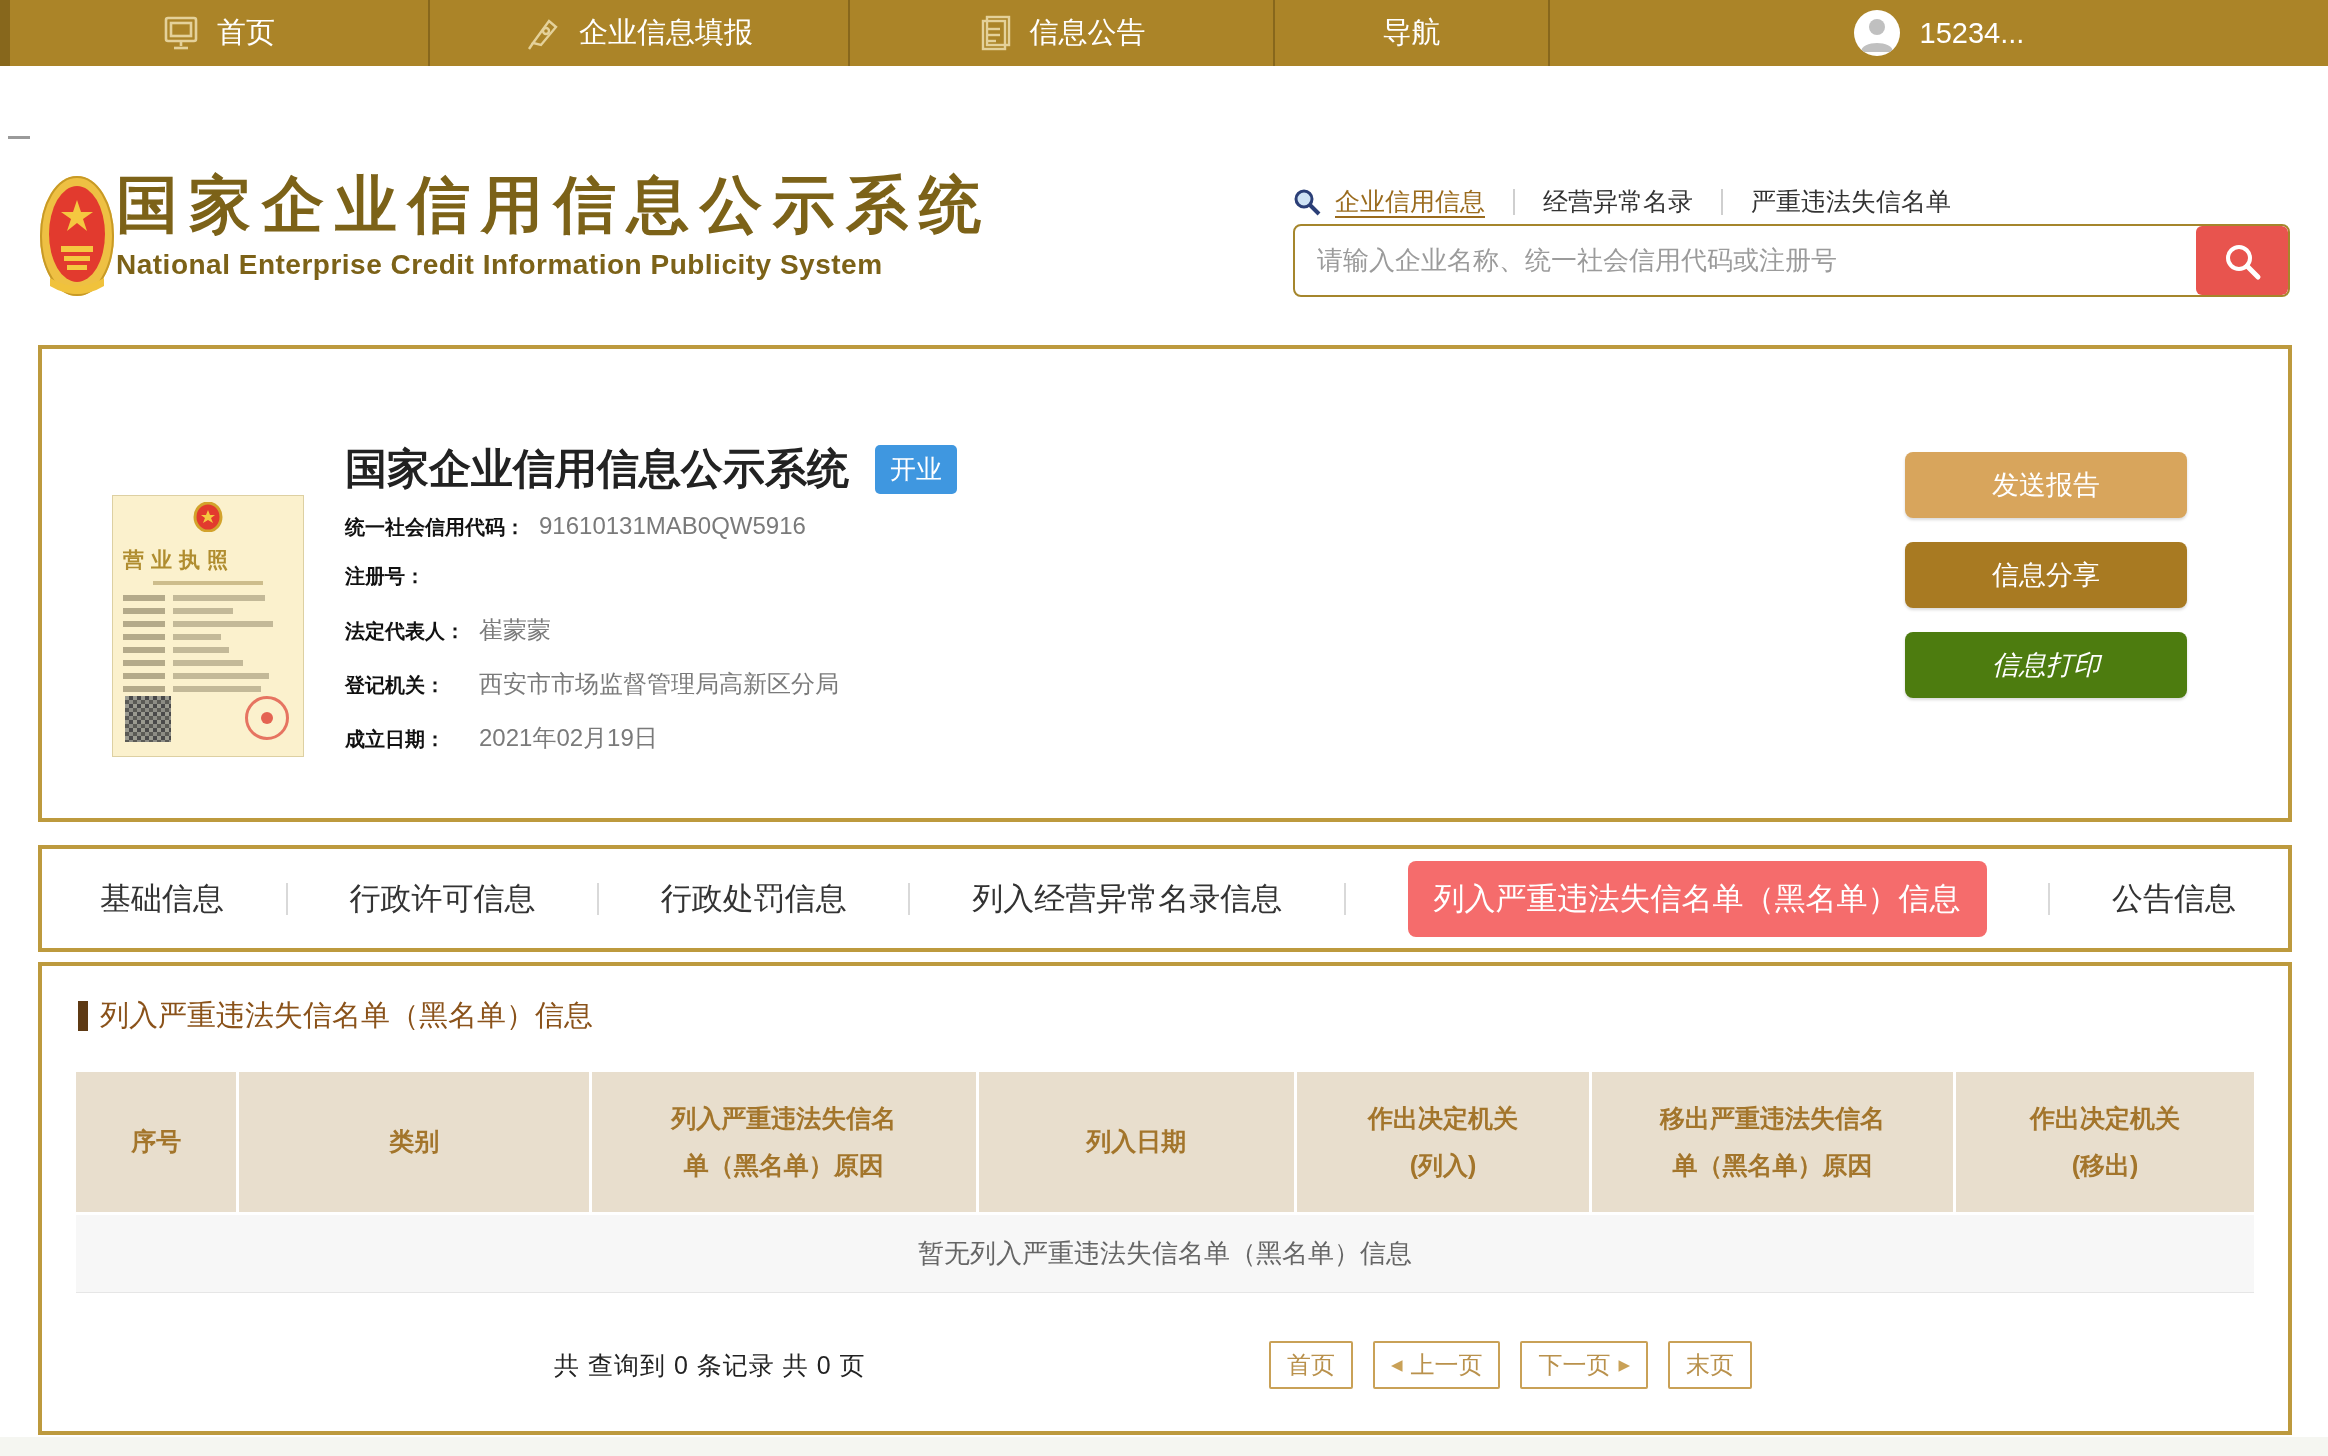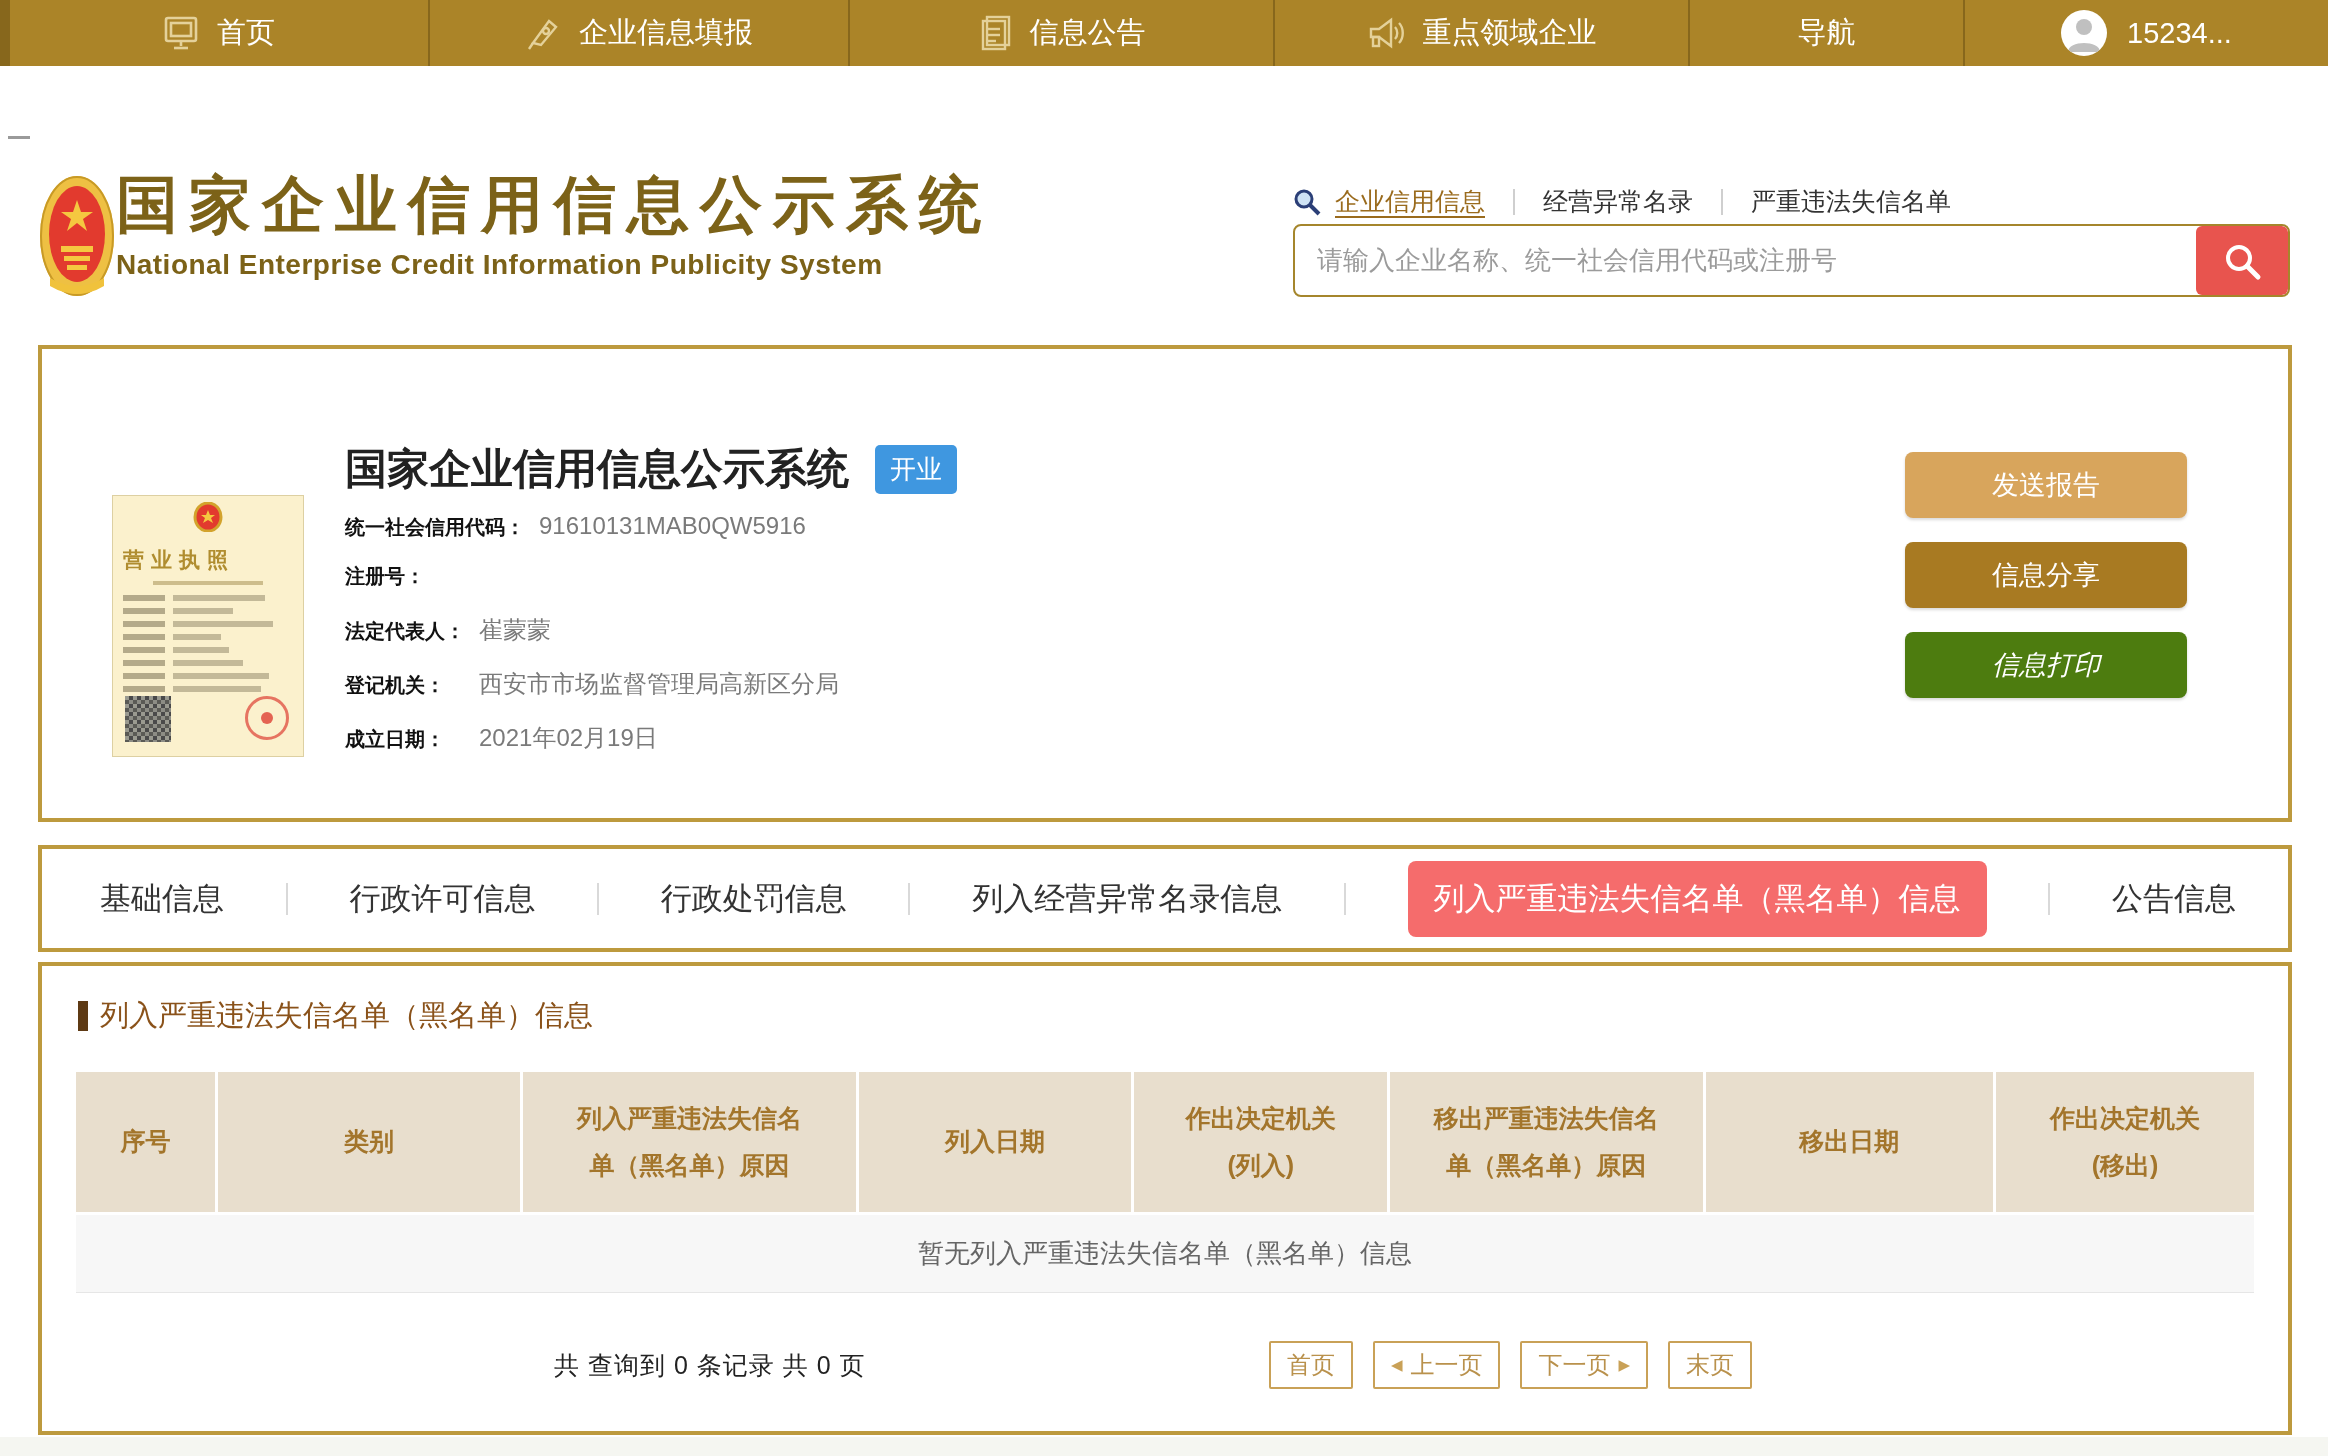--- a/index.html
+++ b/index.html
@@ -109,29 +109,20 @@
   <div class="nav-item w3">
     <svg width="36" height="36" viewBox="0 0 36 36" fill="none" stroke="#eedfae" stroke-width="2.4">
       <rect x="9" y="2" width="22" height="28"></rect>
         <rect x="5" y="6" width="22" height="28"></rect>
         <line x1="10" y1="14" x2="22" y2="14"></line>
         <line x1="10" y1="20" x2="22" y2="20"></line>
         <line x1="10" y1="26" x2="18" y2="26"></line>
     </svg>
     <span>信息公告</span>
   </div>
-  <div class="nav-item w4">
-    <svg width="40" height="36" viewBox="0 0 40 36" fill="none" stroke="#eedfae" stroke-width="2.4">
-      <path d="M4 14 H12 L24 5 V31 L12 22 H4 Z"></path>
-        <path d="M28 12 C31 15 31 21 28 24"></path>
-        <path d="M32 8 C37 13 37 23 32 28"></path>
-        <rect x="6" y="22" width="6" height="9"></rect>
-    </svg>
-    <span>重点领域企业</span>
-  </div>
   <div class="nav-item w5">
     <span>导航</span>
   </div>
   <div class="nav-item nav-user">
     <span class="avatar-circle">
       <svg width="46" height="46" viewBox="0 0 46 46">
         <circle cx="23" cy="17" r="8" fill="#b5b5b5"></circle>
           <path d="M7 42 C7 30 39 30 39 42 Z" fill="#b5b5b5"></path>
       </svg>
     </span>
@@ -283,21 +274,20 @@
     <div class="thead">
       <div class="th c0">序号</div>
       <div class="th c1">类别</div>
       <div class="th c2">列入严重违法失信名
 单（黑名单）原因</div>
       <div class="th c3">列入日期</div>
       <div class="th c4">作出决定机关
 (列入)</div>
       <div class="th c5">移出严重违法失信名
 单（黑名单）原因</div>
-      <div class="th c6">移出日期</div>
       <div class="th c7">作出决定机关
 (移出)</div>
     </div>
     <div class="empty-row">暂无列入严重违法失信名单（黑名单）信息</div>
   </div>
 
   <div class="pagination">
     <span class="page-summary">共 查询到 0 条记录 共 0 页</span>
     <div class="pager">
       <button class="pg-btn">

